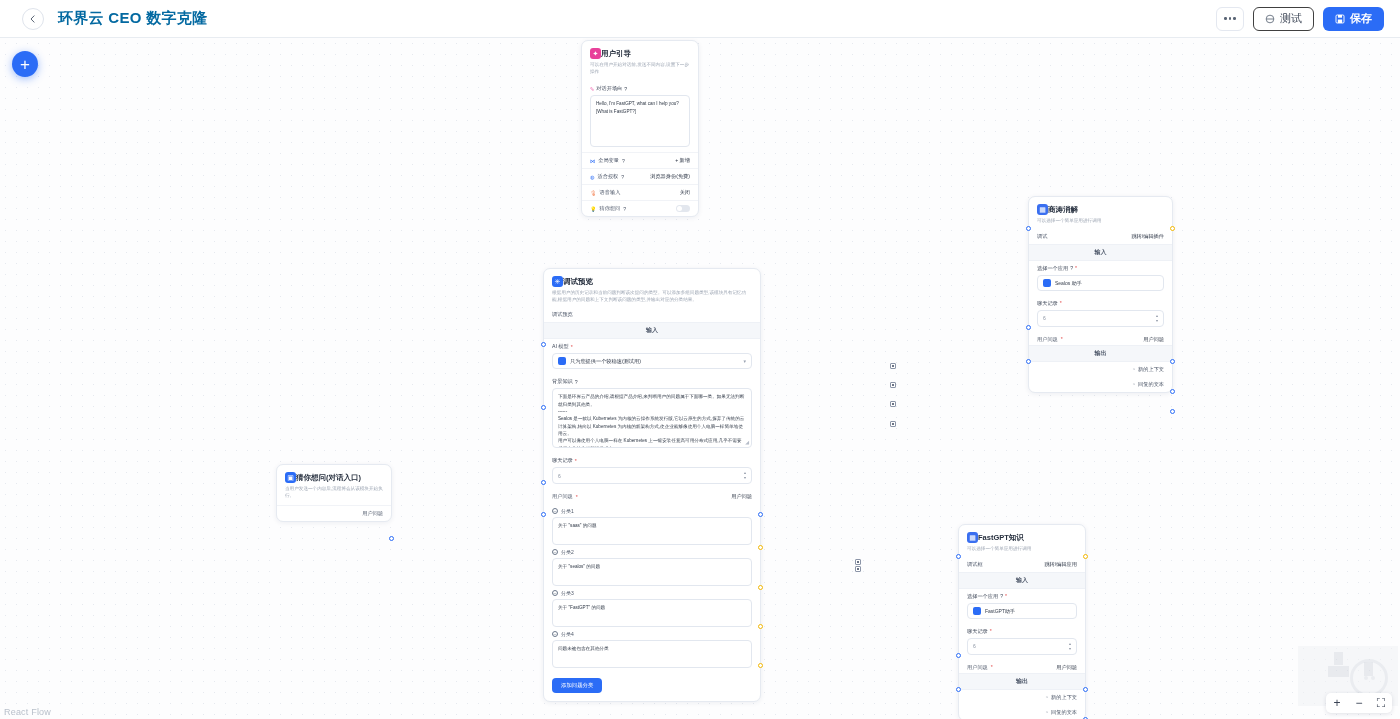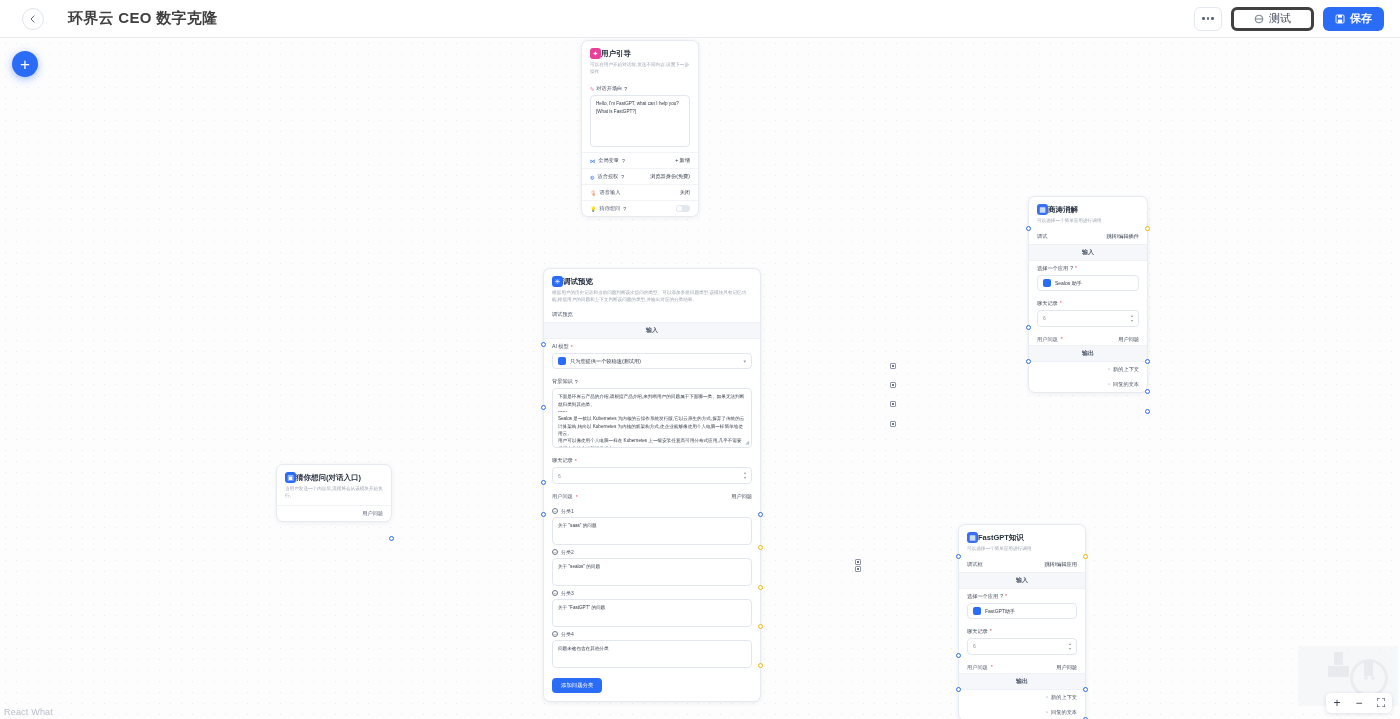--- a/index.html
+++ b/index.html
@@ -22,38 +22,38 @@
     z-index: 50;
   }
   .back-btn {
     width: 22px; height: 22px; border-radius: 50%;
     border: 1px solid #dfe4ec; background: #fff;
     display: flex; align-items: center; justify-content: center;
     margin-left: 10px; cursor: pointer; flex: 0 0 auto;
   }
   .back-btn svg { display: block; }
   .page-title {
-    margin-left: 24px;
+    margin-left: 14px;
     font-size: 15px; font-weight: 700; letter-spacing: .3px;
-    color: #404040; white-space: nowrap;
+    color: #0369a1; white-space: nowrap;
   }
   .topbar-right {
     margin-left: auto; display: flex; align-items: center; gap: 9px;
     padding-right: 4px;
   }
   .btn-more {
     width: 28px; height: 24px; border-radius: 6px;
     border: 1px solid #e4e8f0; background: #fff;
     display: flex; align-items: center; justify-content: center;
     gap: 2px; cursor: pointer;
   }
   .btn-more i { width: 2.5px; height: 2.5px; border-radius: 50%; background: #5a6575; display: block; }
   .btn-test {
-    height: 24px; border-radius: 6px; border: 3px solid #404040; background: #fff;
-    display: flex; align-items: center; gap: 5px; padding: 0 20px;
+    height: 24px; border-radius: 6px; border: 1px solid #404040; background: #fff;
+    display: flex; align-items: center; gap: 5px; padding: 0 11px;
     font-size: 11px; color: #3d4656; cursor: pointer;
   }
   .btn-save {
     height: 24px; border-radius: 6px; border: none; background: #2b6cf6;
     display: flex; align-items: center; gap: 5px; padding: 0 12px;
     font-size: 11px; color: #fff; cursor: pointer; font-weight: 600;
   }
 
   
   .canvas {
@@ -459,21 +459,21 @@
     </div>
 
     <div class="h y r" style="top:276px;"></div>
     <div class="h y r" style="top:316px;"></div>
     <div class="h y r" style="top:355px;"></div>
     <div class="h y r" style="top:394px;"></div>
 
     <button class="btn-add-branch">添加问题分类</button>
   </div>
 
-  <div class="node" style="left:1028px; top:158px; width:120px;">
+  <div class="node" style="left:1028px; top:158px; width:145px;">
     <div class="node-head">
       <div class="node-title">
         <span class="node-ico" style="background:#3a6ff0">▦</span>
         <span class="node-name">商涛消解</span>
       </div>
       <div class="node-desc">可以选择一个简单应用进行调用</div>
     </div>
 
     <div class="row" style="padding:2px 8px 4px 8px;">
       <span class="lbl">调试</span>
@@ -617,14 +617,14 @@
         <i></i>
     </span>
   </div>
 
   <div class="zoom-ctrl">
     <span>+</span>
     <span>−</span>
     <span>⛶</span>
   </div>
 
-  <div class="attrib">React What</div>
+  <div class="attrib">React Flow</div>
 </div>
 
 </body></html>

